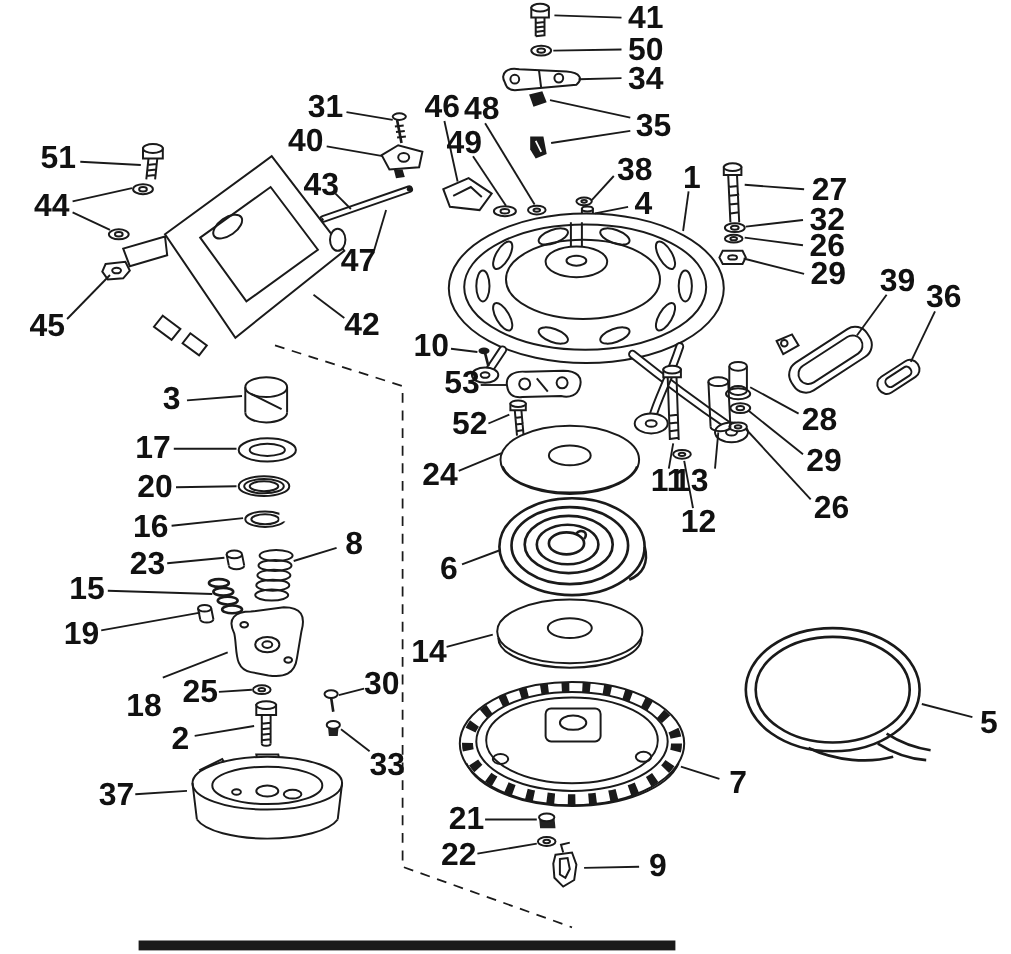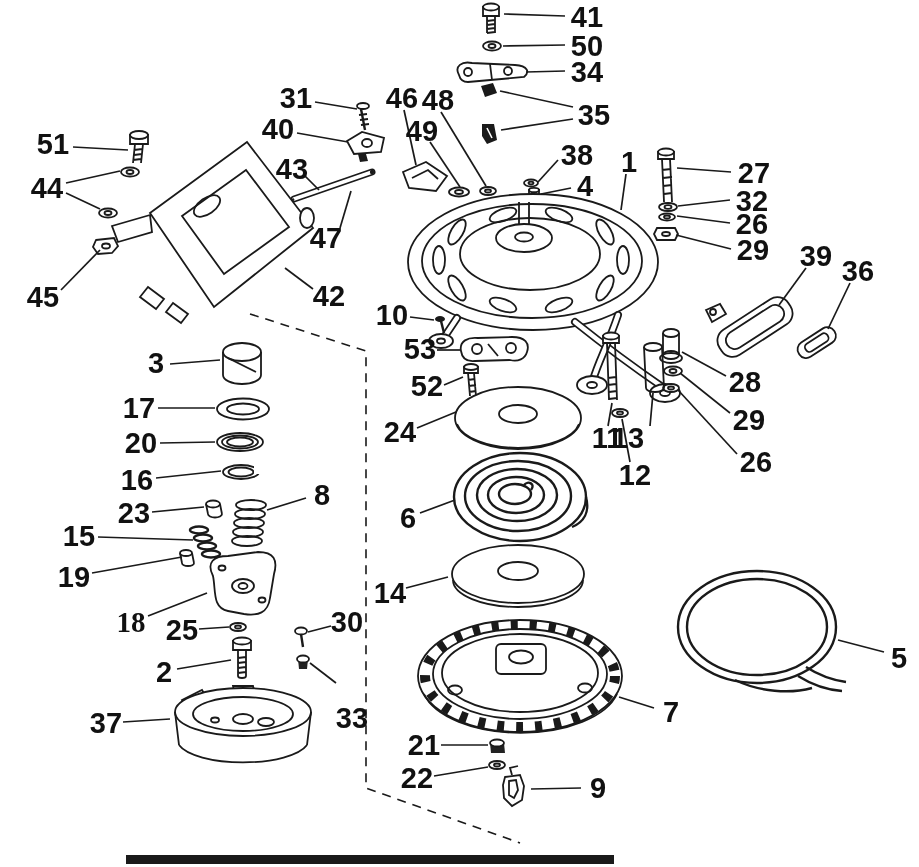--- a/index.html
+++ b/index.html
@@ -458,26 +458,26 @@
       <span class="part-label" style="left: 749px; top: 420px;">29</span>
       <span class="part-label" style="left: 756px; top: 462px;">26</span>
       <span class="part-label" style="left: 607px; top: 438px;">11</span>
       <span class="part-label" style="left: 628px; top: 438px;">13</span>
       <span class="part-label" style="left: 635px; top: 475px;">12</span>
       <span class="part-label" style="left: 322px; top: 495px;">8</span>
       <span class="part-label" style="left: 134px; top: 513px;">23</span>
       <span class="part-label" style="left: 79px; top: 536px;">15</span>
       <span class="part-label" style="left: 74px; top: 577px;">19</span>
       <span class="part-label" style="left: 408px; top: 518px;">6</span>
-      <span class="part-label" style="left: 131px; top: 622px; font-family: Liberation Serif, serif;">18</span>
+      <span class="part-label" style="left: 131px; top: 642px;">18</span>
       <span class="part-label" style="left: 182px; top: 630px;">25</span>
       <span class="part-label" style="left: 347px; top: 622px;">30</span>
       <span class="part-label" style="left: 390px; top: 593px;">14</span>
       <span class="part-label" style="left: 164px; top: 672px;">2</span>
-      <span class="part-label" style="left: 352px; top: 718px;">33</span>
+      <span class="part-label" style="left: 352px; top: 696px;">33</span>
       <span class="part-label" style="left: 106px; top: 723px;">37</span>
       <span class="part-label" style="left: 671px; top: 712px;">7</span>
       <span class="part-label" style="left: 899px; top: 658px;">5</span>
       <span class="part-label" style="left: 424px; top: 745px;">21</span>
       <span class="part-label" style="left: 417px; top: 778px;">22</span>
       <span class="part-label" style="left: 598px; top: 788px;">9</span>
     </div>
 </div>
 
 </body></html>

